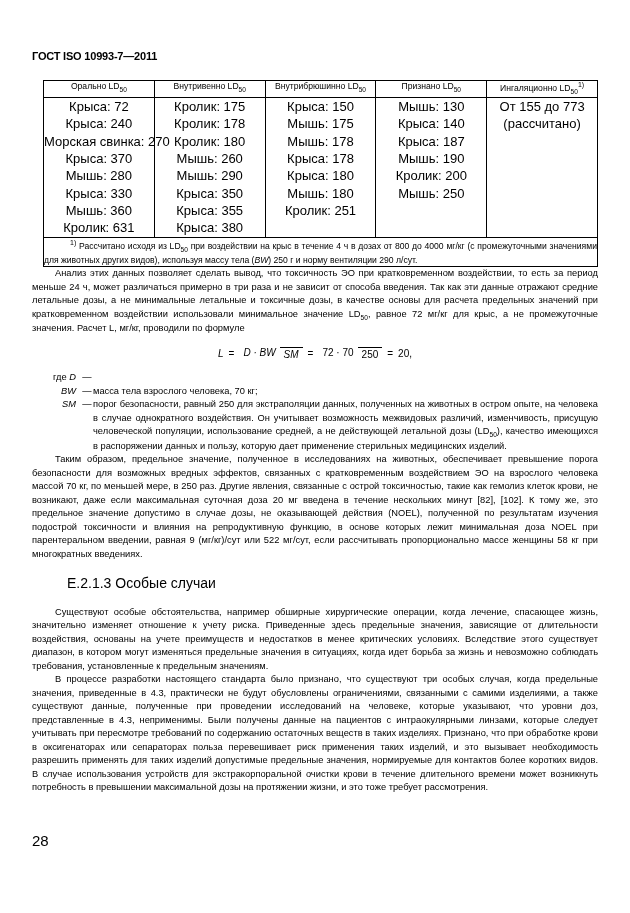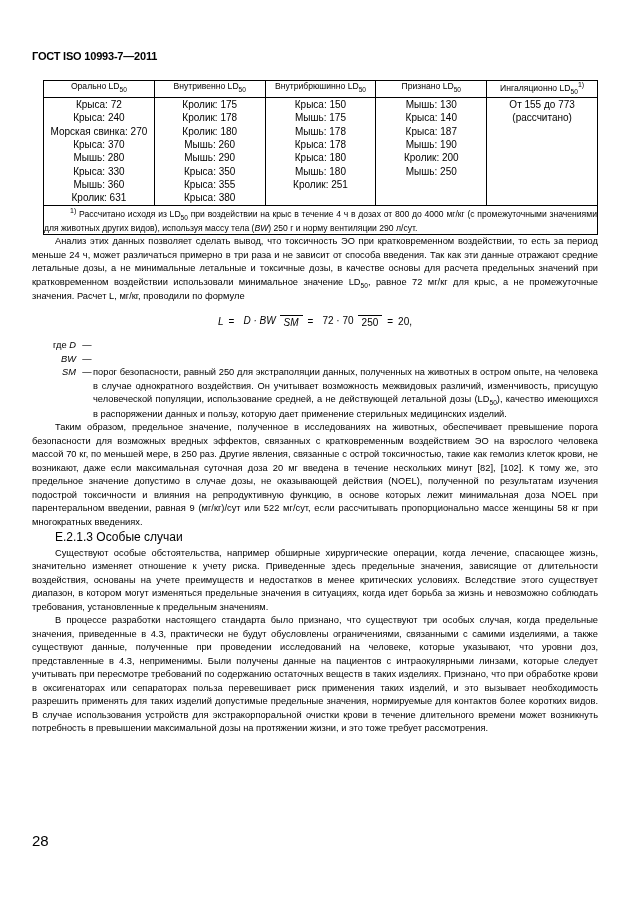--- a/index.html
+++ b/index.html
@@ -62,21 +62,21 @@
   th.col-head {
     font-weight: normal;
     font-size: 8.6px;
     text-align: center;
     padding: 5px 2px 5px 2px;
     height: 16px;
     white-space: nowrap;
   }
   td.col-body {
     text-align: center;
-    font-size: 10px;
+    font-size: 13px;
     line-height: 1.335;
     padding: 4px 3px 7px 3px;
     height: 96px;
   }
   td.col-body div { white-space: nowrap; }
   td.footnote-cell {
     font-size: 8.6px;
     line-height: 1.45;
     text-align: justify;
     padding: 5px 6px 5px 7px;
@@ -134,23 +134,23 @@
     padding-right: 5px;
     font-style: italic;
     white-space: nowrap;
   }
   .defrow .dash { flex: 0 0 12px; text-align: center; }
   .defrow .desc {
     flex: 1 1 auto;
     text-align: justify;
   }
   .sect-head {
-    font-size: 12px;
+    font-size: 14px;
     line-height: 1.455;
-    margin: 0;
+    margin: 12px;
     text-indent: 23px;
   }
   .page-number {
     position: absolute;
     left: 32px;
     top: 832px;
     font-size: 15px;
   }
 </style>
 </head>
@@ -244,20 +244,21 @@
     </div>
 
     <div class="deflist">
       <div class="defrow">
         <span class="term"><span class="nonital" style="font-style:normal">где</span> <i>D</i></span>
         <span class="dash">—</span>
       </div>
       <div class="defrow">
         <span class="term">BW</span>
         <span class="dash">—</span>
+        <span class="desc">масса тела взрослого человека, 70 кг;</span>
       </div>
       <div class="defrow">
         <span class="term">SM</span>
         <span class="dash">—</span>
         <span class="desc"><span>порог безопасности, равный 250 для экстраполяции данных, полученных на животных  в  остром  опыте, на человека в случае однократного воздействия. Он учитывает возможность межвидовых различий, изменчивость, присущую человеческой популяции, использование средней, а не действующей летальной дозы (LD</span><sub class="ld">50</sub><span>), качество имеющихся в распоряжении данных и пользу, которую дает применение стерильных медицинских изделий.</span></span>
       </div>
     </div>
 
     <p class="body-par">Таким образом, предельное значение, полученное в исследованиях на животных, обеспечивает превышение порога безопасности для возможных вредных эффектов, связанных с кратковременным воздействием ЭО на взрослого человека массой 70 кг, по меньшей мере, в 250 раз. Другие явления, связанные с острой токсичностью, такие как гемолиз клеток крови, не возникают, даже если максимальная суточная доза 20 мг введена в течение нескольких минут [82], [102].   К тому же, это предельное значение допустимо в случае дозы, не оказывающей действия (NOEL), полученной по результатам изучения подострой токсичности и влияния на репродуктивную функцию, в основе которых лежит минимальная доза NOEL при парентеральном введении, равная 9 (мг/кг)/сут или 522 мг/сут, если рассчитывать пропорционально массе женщины 58 кг при многократных введениях.</p>
 

